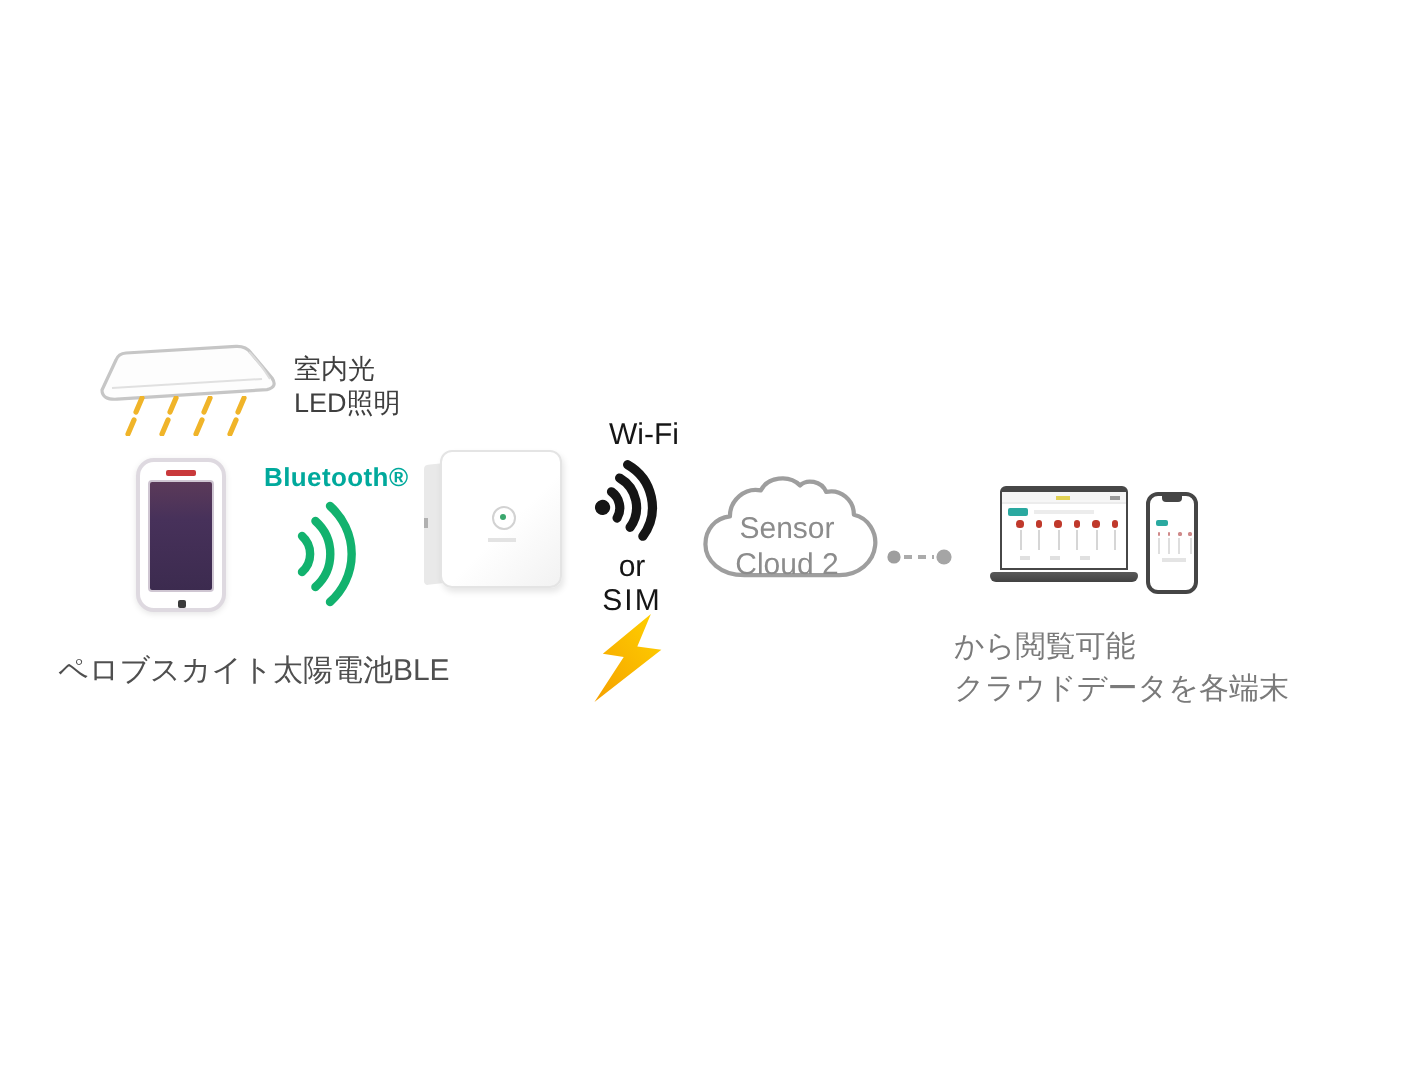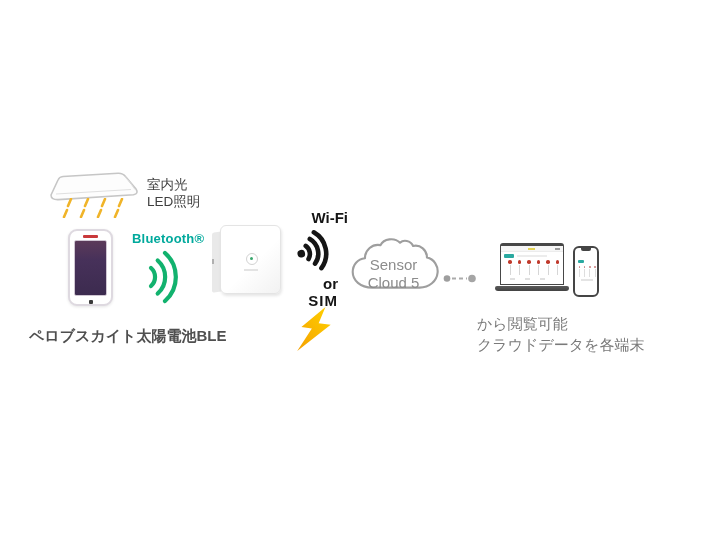--- a/index.html
+++ b/index.html
@@ -1,24 +1,24 @@
 <!DOCTYPE html>
 <html style="--bluetooth-teal: #00a99c; --ble-wave-green: #12b26e; --wifi-black: #151515; --bolt-yellow: #ffd200; --bolt-orange: #f5a000; --cloud-outline: #9e9e9e; --cloud-text: #8c8c8c; --gateway-text: #9b9b9b; --sensor-caption: #4f4f4f; --devices-caption: #7a7a7a; --led-label: #3f3f3f; --solar-panel: #47315a; --accent-teal: #2aa9a0; --gauge-red: #c0392b; --ray-yellow: #f0b429; --connector-gray: #9e9e9e;"><head>
 <meta charset="utf-8">
 <style>
   html,body{margin:0;padding:0;background:#fff;}
   #canvas{position:relative;width:714px;height:408px;background:#fff;overflow:hidden;
     font-family:"Liberation Sans","DejaVu Sans",sans-serif;}
   .abs{position:absolute;}
-  .jp-caption-dark{color:var(--sensor-caption,#4f4f4f);font-size:15px;line-height:19px;font-weight:700;}
+  .jp-caption-dark{color:var(--sensor-caption,#4f4f4f);font-size:15px;line-height:19px;font-weight:400;}
   .jp-caption-gray{color:var(--devices-caption,#7a7a7a);font-size:15px;line-height:21px;font-weight:500;}
   .led-label{color:var(--led-label,#3f3f3f);font-size:13.5px;line-height:17px;font-weight:500;}
   .bt-label{color:var(--bluetooth-teal,#00a99c);font-size:13px;font-weight:bold;letter-spacing:.2px;}
   .gw-label{color:var(--gateway-text,#9b9b9b);font-size:19px;letter-spacing:.5px;text-align:center;}
-  .uplink-label{color:var(--wifi-black,#151515);font-size:15px;font-weight:700;text-align:right;}
+  .uplink-label{color:var(--wifi-black,#151515);font-size:15px;font-weight:400;text-align:center;}
   .sim-label{letter-spacing:1px;}
   .cloud-text{color:var(--cloud-text,#8c8c8c);font-size:15px;line-height:18px;text-align:center;font-weight:500;}
 
   
   .sensor-body{width:45px;height:77px;background:#fff;border:2px solid #ded9e0;border-radius:9px;
     box-shadow:0 1px 3px rgba(0,0,0,.10);box-sizing:border-box;}
   .sensor-brand{width:15px;height:3px;background:#c9393b;border-radius:1px;margin:4px auto 2px;}
   .sensor-panel{margin:0 4px;height:54px;background:linear-gradient(180deg,#5b3a59 0%,var(--solar-panel,#47315a) 35%,#3c2b4f 100%);
     border:1px solid #cfc6d2;border-radius:2px;}
   .sensor-dot{width:4px;height:4px;background:#3a3a3a;border-radius:1px;margin:4px auto 0;}
@@ -136,21 +136,21 @@
       </linearGradient>
     </defs>
     <path d="M30,1 L7,20 L17,21.5 L3,43 L35,18 L23.5,16.5 Z" fill="url(#boltGrad)"></path>
   </svg>
 
   <svg class="abs" style="left:344px;top:237px" width="99" height="62" viewBox="0 0 120 76">
     <path d="M92,62 L34,62 C19,62 10,53 10,43 C10,34 16,27 25,26 C25,16 34,8 44,10 C48,2 61,0 68,7 C72,3 81,4 84,11 C93,9 101,16 101,25 C110,27 115,36 114,44 C113,54 104,62 92,62 Z" fill="#ffffff" stroke="var(--cloud-outline,#9e9e9e)" stroke-width="2.6" stroke-linejoin="round"></path>
   </svg>
   <div class="abs cloud-text" style="left:344px;top:256px;width:99px">
     <div>Sensor</div>
-    <div>Cloud 5</div>
+    <div>Cloud 2</div>
   </div>
 
   <svg class="abs" style="left:442px;top:272px" width="36" height="13" viewBox="0 0 36 13">
     <circle cx="5" cy="6.5" r="3.3" fill="var(--connector-gray,#9e9e9e)"></circle>
     <line x1="10" y1="6.5" x2="25" y2="6.5" stroke="#ababab" stroke-width="2" stroke-dasharray="4 3"></line>
     <circle cx="30" cy="6.5" r="3.8" fill="#a5a5a5"></circle>
   </svg>
 
   <div class="abs" style="left:495px;top:243px;width:74px;height:48px">
     <div class="abs laptop-screen">

